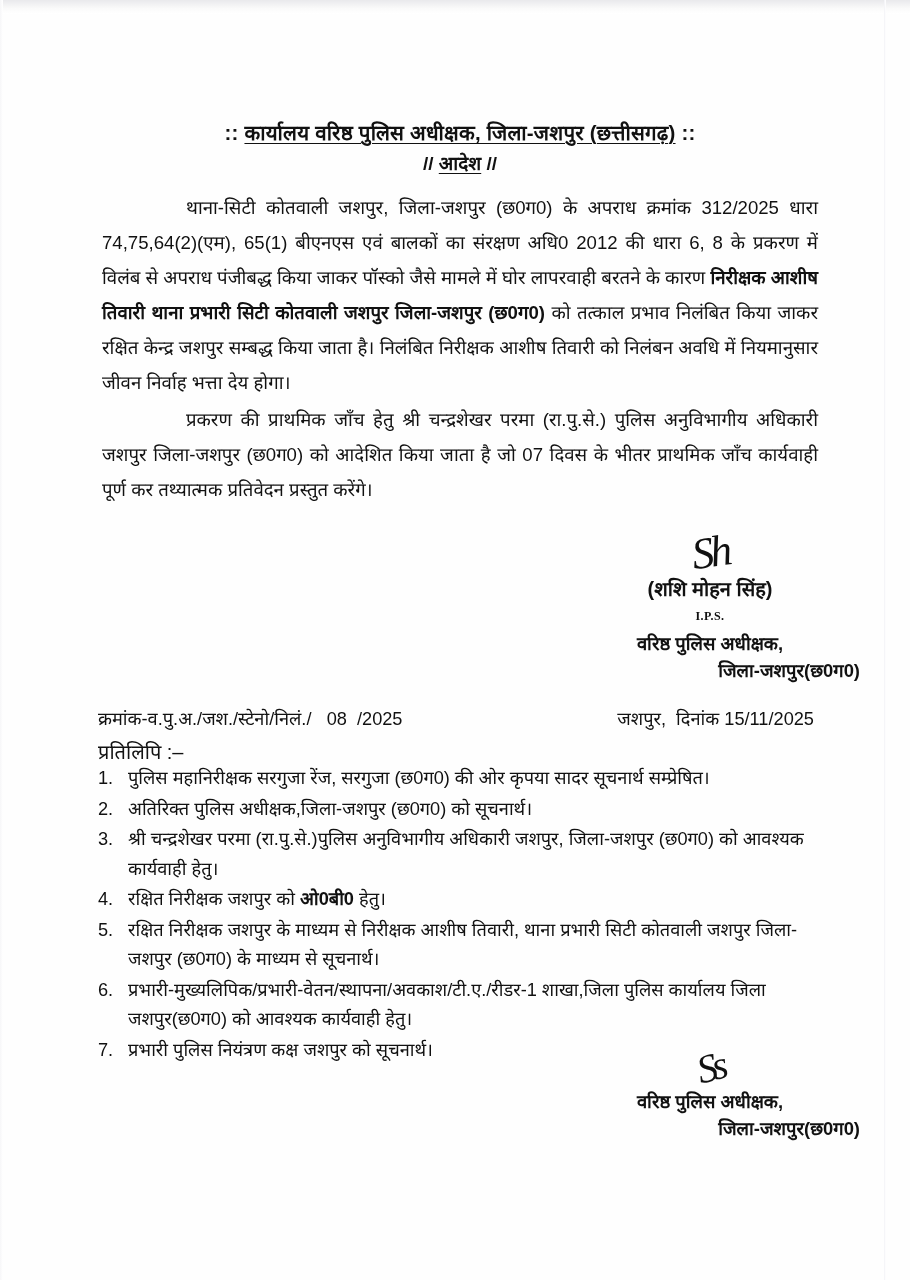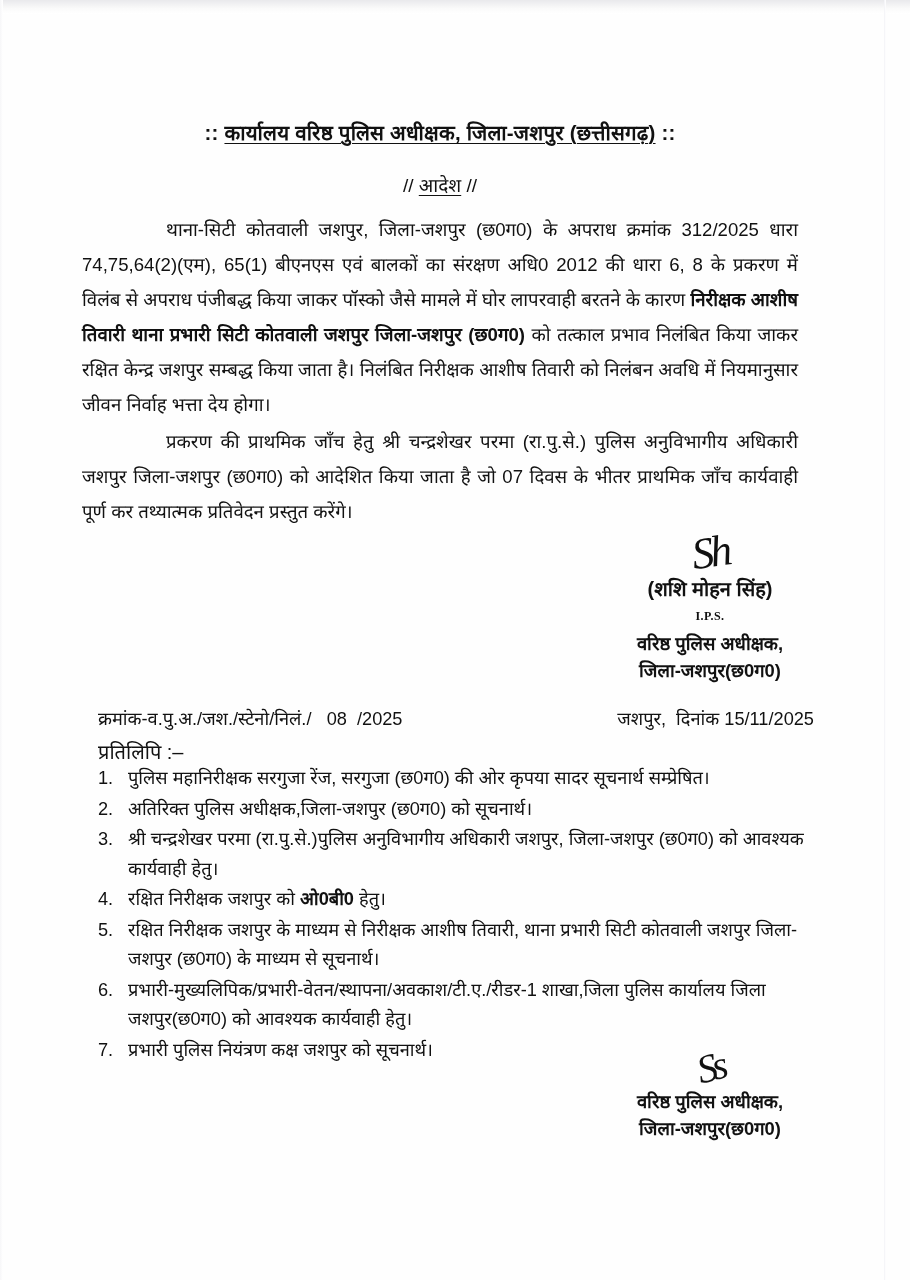--- a/index.html
+++ b/index.html
@@ -41,21 +41,21 @@
     position: absolute;
     top: 0; bottom: 0;
     left: 0;
     width: 3px;
     background: linear-gradient(to left, #ffffff 0%, #f6f6f8 100%);
     pointer-events: none;
   }
 
   .content {
     position: absolute;
-    left: 82px;
+    left: 102px;
     top: 0;
     width: 716px;
   }
 
   
   .doc-header {
     text-align: center;
     margin-top: 118px;
   }
   .office-line {
@@ -63,23 +63,23 @@
     font-weight: 700;
     letter-spacing: 0.2px;
     white-space: nowrap;
   }
   .office-line .underlined {
     text-decoration: underline;
     text-underline-offset: 3px;
     text-decoration-thickness: 1px;
   }
   .order-line {
-    margin-top: 26px;
+    margin-top: 4px;
     font-size: 19px;
-    font-weight: 400;
+    font-weight: 700;
   }
   .order-line .underlined {
     text-decoration: underline;
     text-underline-offset: 3px;
     text-decoration-thickness: 1px;
   }
 
   
   .body-block {
     margin-top: 14px;
@@ -136,20 +136,21 @@
     font-size: 12px;
     letter-spacing: 0.4px;
   }
   .sig-desig {
     font-weight: 700;
     font-size: 18.4px;
   }
   .sig-district {
     font-weight: 700;
     font-size: 18.4px;
+    text-align: right;
   }
 
   
   .ref-row {
     position: absolute;
     left: 98px;
     top: 706px;
     width: 716px;
     font-size: 18.2px;
     display: flex;

